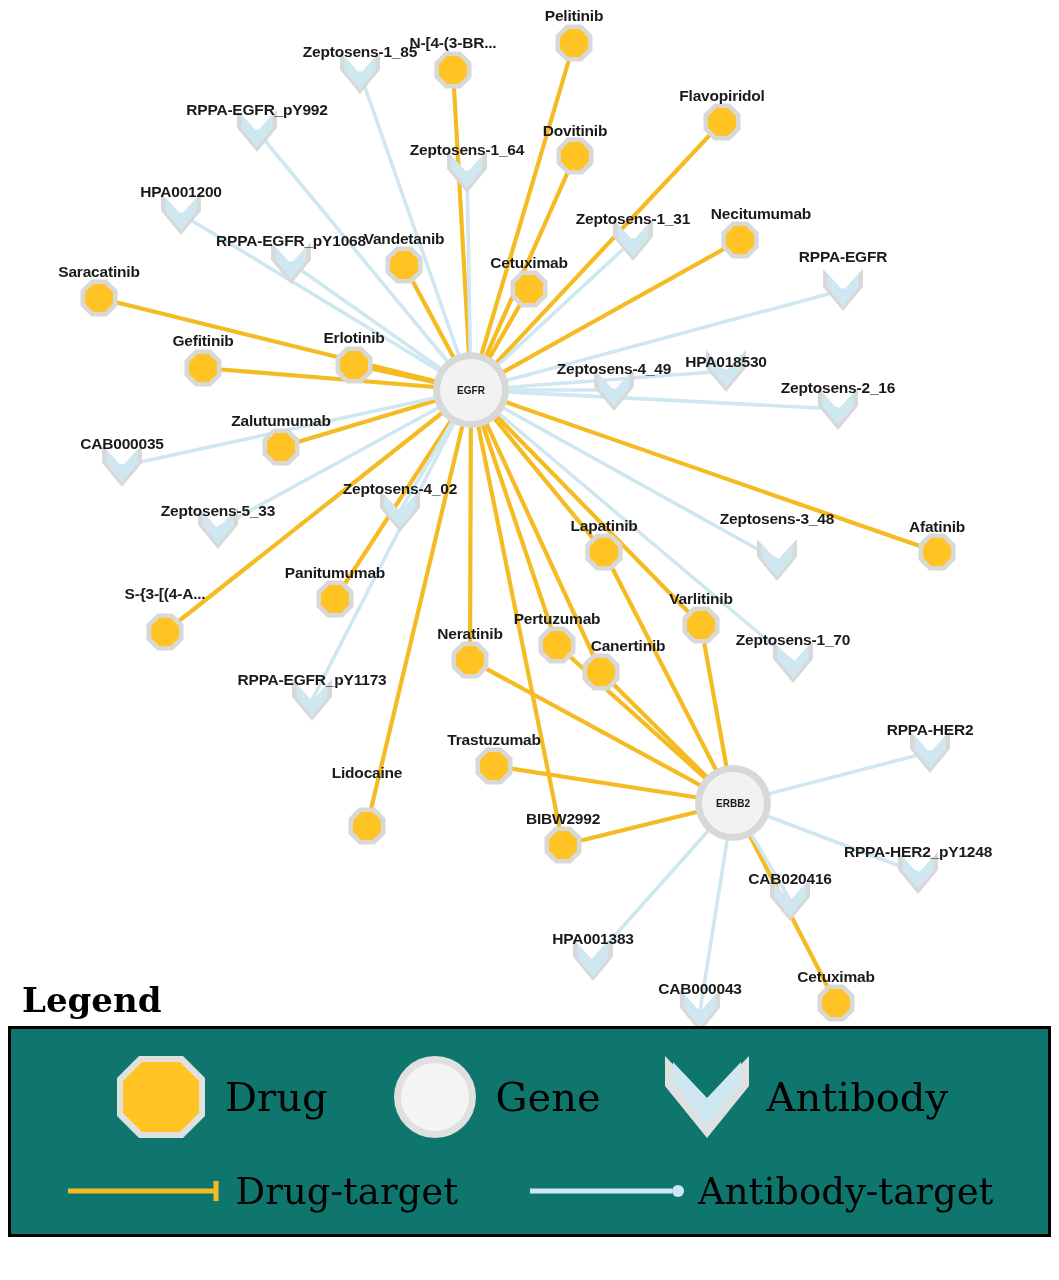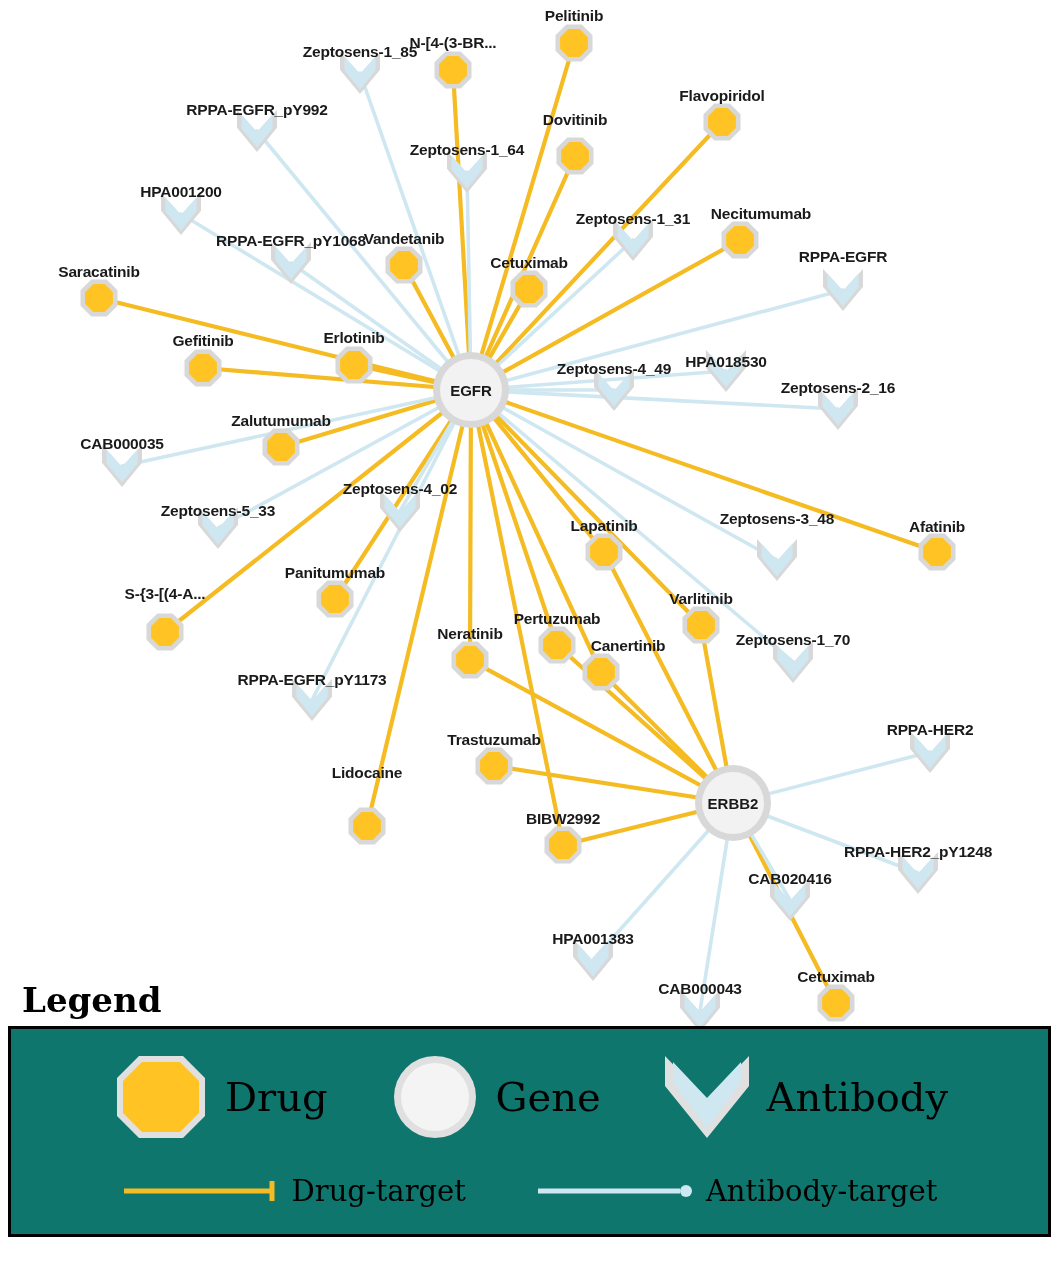--- a/index.html
+++ b/index.html
@@ -35,21 +35,21 @@
     font-size: 15.5px;
     color: #1a1a1a;
     white-space: nowrap;
     transform: translate(-50%, -50%);
     letter-spacing: -0.2px;
   }
   .gene-label {
     position: absolute;
     font-family: "Liberation Sans", sans-serif;
     font-weight: bold;
-    font-size: 15px;
+    font-size: 10px;
     color: #1a1a1a;
     white-space: nowrap;
     transform: translate(-50%, -50%);
   }
   
   #legend-wrap {
     position: absolute;
     left: 0;
     top: 980px;
     width: 1059px;
@@ -103,21 +103,21 @@
     justify-content: center;
   }
   .leg-edge-item {
     display: flex;
     align-items: center;
     gap: 10px;
   }
   .leg-edge-item.first { margin-right: 70px; }
   .leg-edge-text {
     font-family: "DejaVu Serif", serif;
-    font-size: 29px;
+    font-size: 37px;
     color: #000;
   }
 </style>
 </head>
 <body>
 
 <div id="graph">
   <svg class="layer" id="edge-layer" viewBox="0 0 1059 1030">
       <line x1="574" y1="43" x2="471" y2="390" stroke="#f5bb22" stroke-width="4.2" stroke-linecap="round"></line>
       <line x1="453" y1="70" x2="471" y2="390" stroke="#f5bb22" stroke-width="4.2" stroke-linecap="round"></line>
@@ -282,21 +282,21 @@
       <div class="node-label" style="left: 793px; top: 640px;">Zeptosens-1_70</div>
       <div class="node-label" style="left: 312px; top: 680px;">RPPA-EGFR_pY1173</div>
       <div class="node-label" style="left: 930px; top: 730px;">RPPA-HER2</div>
       <div class="node-label" style="left: 918px; top: 852px;">RPPA-HER2_pY1248</div>
       <div class="node-label" style="left: 790px; top: 879px;">CAB020416</div>
       <div class="node-label" style="left: 593px; top: 939px;">HPA001383</div>
       <div class="node-label" style="left: 700px; top: 989px;">CAB000043</div>
       <div class="node-label" style="left: 574px; top: 16px;">Pelitinib</div>
       <div class="node-label" style="left: 453px; top: 43px;">N-[4-(3-BR...</div>
       <div class="node-label" style="left: 722px; top: 96px;">Flavopiridol</div>
-      <div class="node-label" style="left: 575px; top: 120px;">Dovitinib</div>
+      <div class="node-label" style="left: 575px; top: 131px;">Dovitinib</div>
       <div class="node-label" style="left: 740px; top: 214px; margin-left: 21px;">Necitumumab</div>
       <div class="node-label" style="left: 404px; top: 239px;">Vandetanib</div>
       <div class="node-label" style="left: 529px; top: 263px;">Cetuximab</div>
       <div class="node-label" style="left: 99px; top: 272px;">Saracatinib</div>
       <div class="node-label" style="left: 203px; top: 341px;">Gefitinib</div>
       <div class="node-label" style="left: 354px; top: 338px;">Erlotinib</div>
       <div class="node-label" style="left: 281px; top: 421px;">Zalutumumab</div>
       <div class="node-label" style="left: 937px; top: 527px;">Afatinib</div>
       <div class="node-label" style="left: 604px; top: 526px;">Lapatinib</div>
       <div class="node-label" style="left: 701px; top: 599px;">Varlitinib</div>

